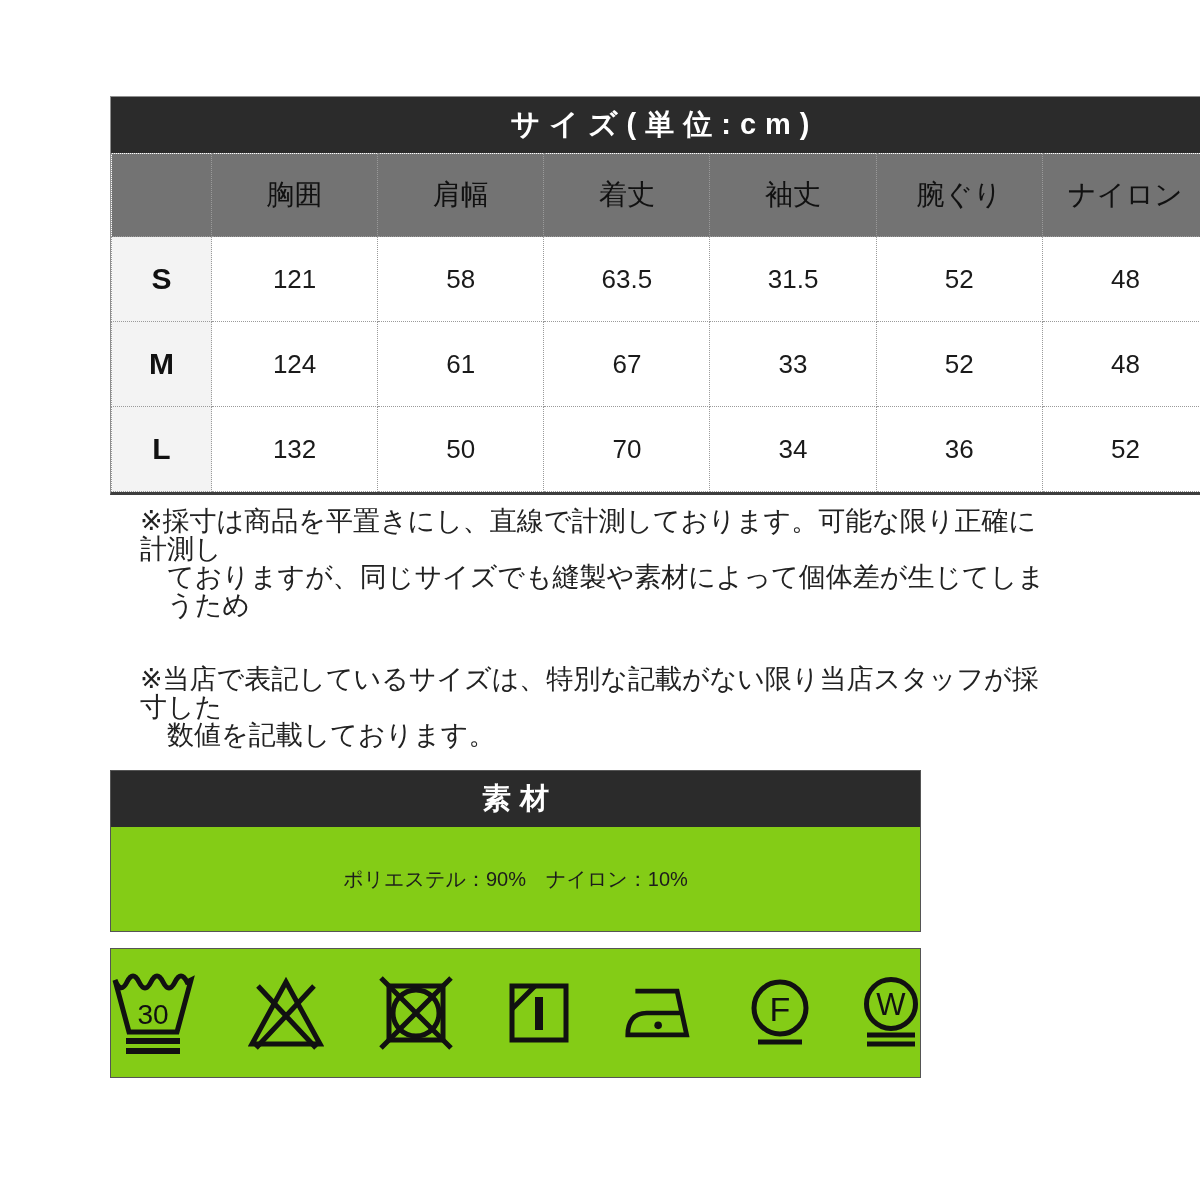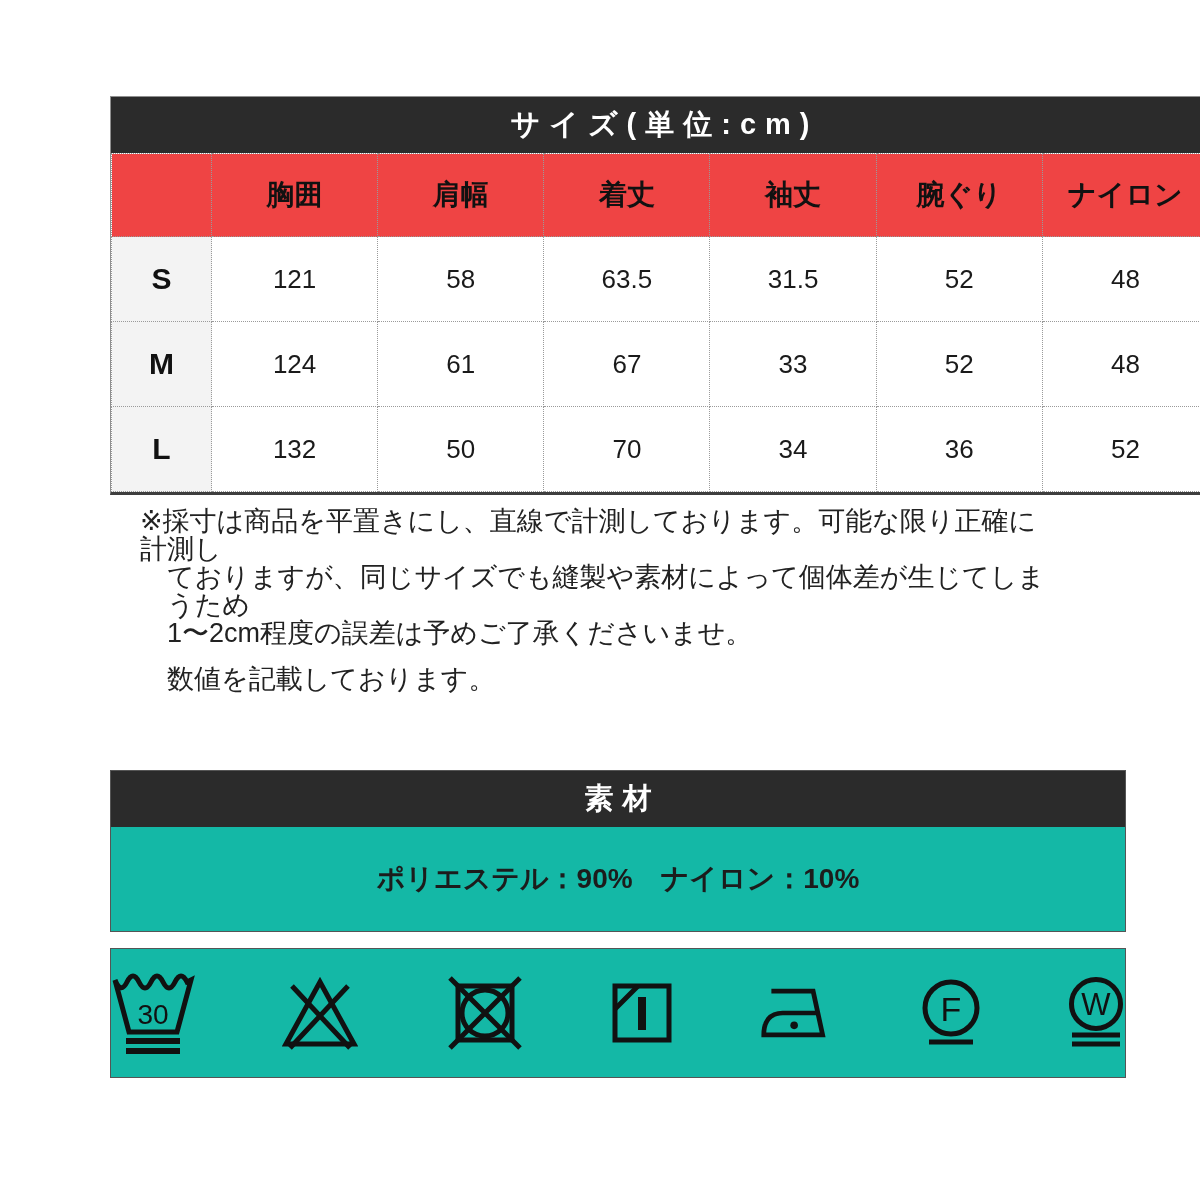--- a/index.html
+++ b/index.html
@@ -16,41 +16,41 @@
   }
   
   .size-box{
     position:absolute;left:110px;top:96px;width:1100px;
     border:1px solid #8f8f8f;border-bottom:3px solid #3e3e3e;box-sizing:border-box;
   }
   table.size{width:100%;border-collapse:collapse;table-layout:fixed;background:#fff;}
   table.size th,table.size td{
     border:1px dotted #9a9a9a;text-align:center;vertical-align:middle;padding:0;
   }
-  table.size thead th{height:82px;background:#ef4444;font-size:28px;font-weight:bold;color:#111;}
+  table.size thead th{height:82px;background:#737373;font-size:28px;font-weight:normal;color:#111;}
   table.size tbody th{background:#f3f3f3;font-size:30px;font-weight:bold;color:#111;}
   table.size tbody td{height:84px;font-size:26px;font-weight:400;color:#1a1a1a;}
   col.size-col{width:100px;}
   
   .note{
     position:absolute;left:140px;width:910px;
     font-size:27px;line-height:28px;color:#222;
   }
   .note1{top:507px;}
   .note2{top:665px;}
   .note .cont{padding-left:27px;}
   
   .info-box{
-    position:absolute;left:110px;width:1016px;
-    border:1px solid #555;box-sizing:border-box;background:#14b8a6;
+    position:absolute;left:110px;width:811px;
+    border:1px solid #555;box-sizing:border-box;background:#84cc16;
   }
   .material-box{top:770px;}
   .material-content{
     height:104px;display:flex;align-items:center;justify-content:center;
-    font-size:28px;color:#1c1c1c;font-weight:bold;
+    font-size:20px;color:#1c1c1c;
   }
   .laundry-box{top:948px;}
   .icons{
     height:128px;display:flex;align-items:center;justify-content:space-between;gap:30px;
   }
   .icons svg{display:block;}
   .ic{stroke:#111;stroke-width:5;fill:none;}
   .ic-fill{fill:#111;stroke:none;}
   .ic-txt{fill:#111;font-family:"Liberation Sans","DejaVu Sans",sans-serif;}
 </style>
@@ -110,24 +110,24 @@
           <td>36</td>
           <td>52</td>
         </tr>
       </tbody>
     </table>
   </section>
 
   <div class="note note1">
     <div>※採寸は商品を平置きにし、直線で計測しております。可能な限り正確に計測し</div>
     <div class="cont">ておりますが、同じサイズでも縫製や素材によって個体差が生じてしまうため</div>
-    <div class="cont">1〜2cm程度の誤差は予めご了承くださいませ。</div>
   </div>
 
   <div class="note note2">
+    <div>※当店で表記しているサイズは、特別な記載がない限り当店スタッフが採寸した</div>
     <div class="cont">数値を記載しております。</div>
   </div>
 
   <section class="info-box material-box">
     <div class="bar">素材</div>
     <div class="material-content">ポリエステル：90%　ナイロン：10%</div>
   </section>
 
   <section class="info-box laundry-box">
     <div class="icons">

